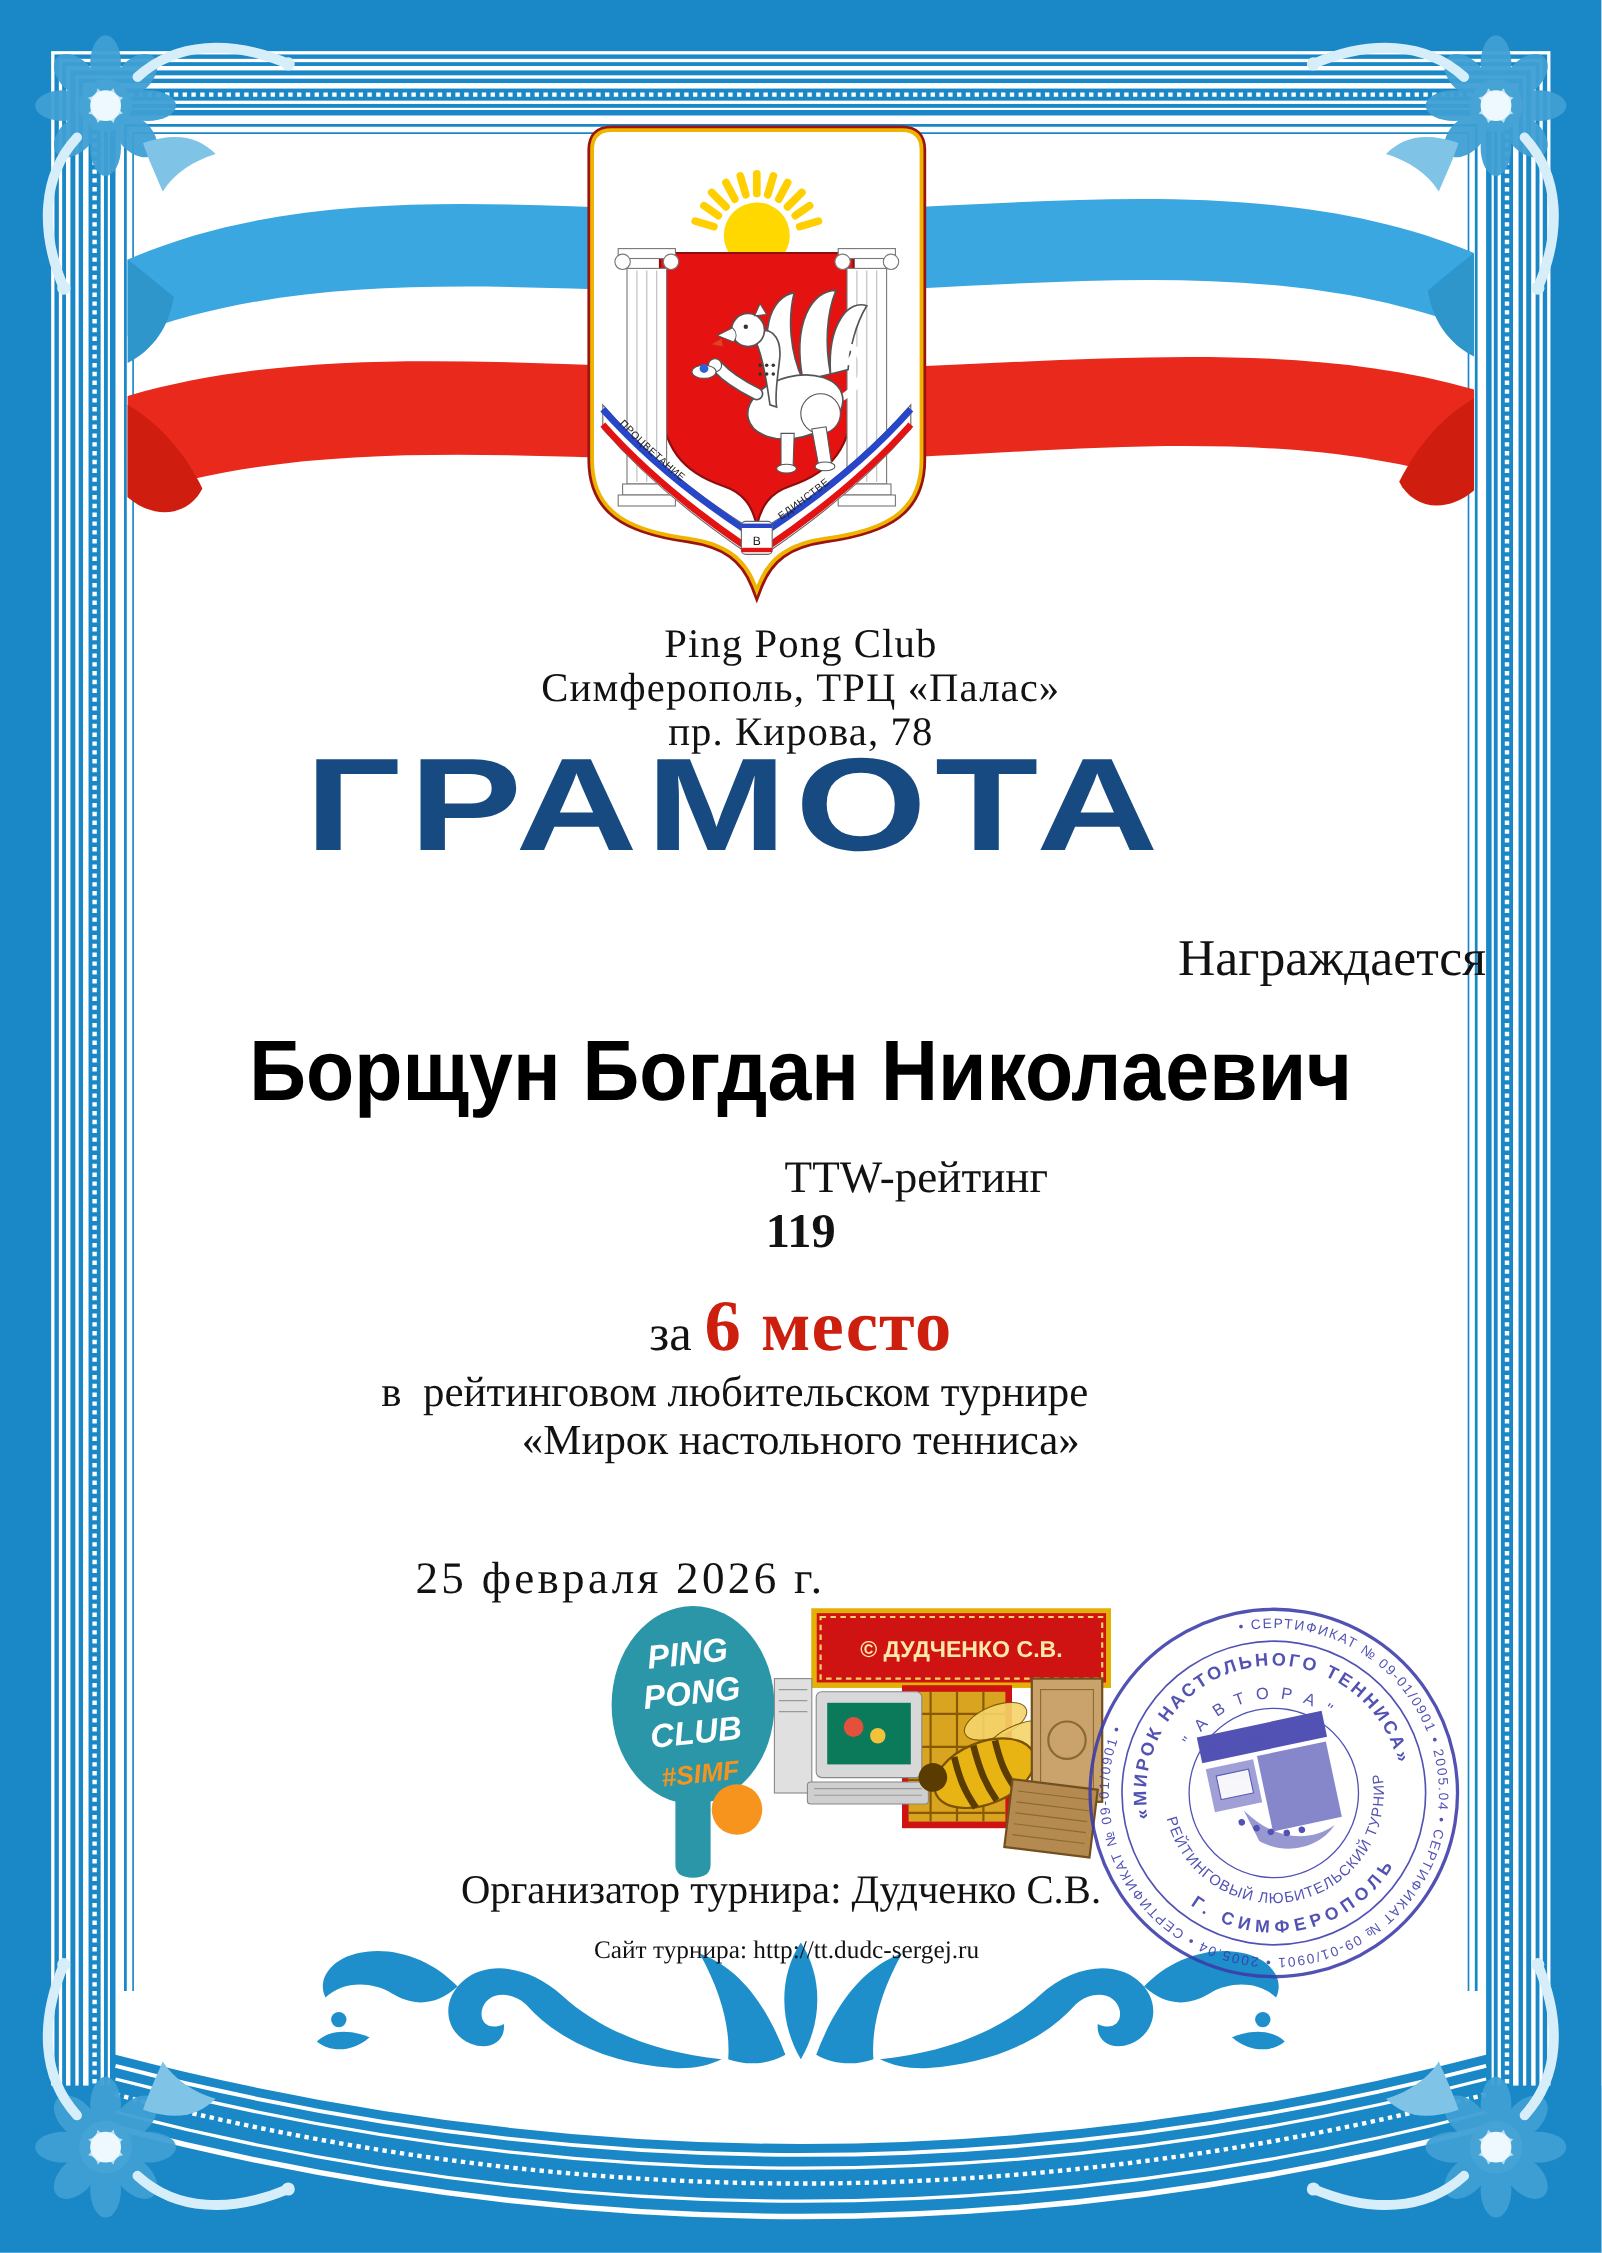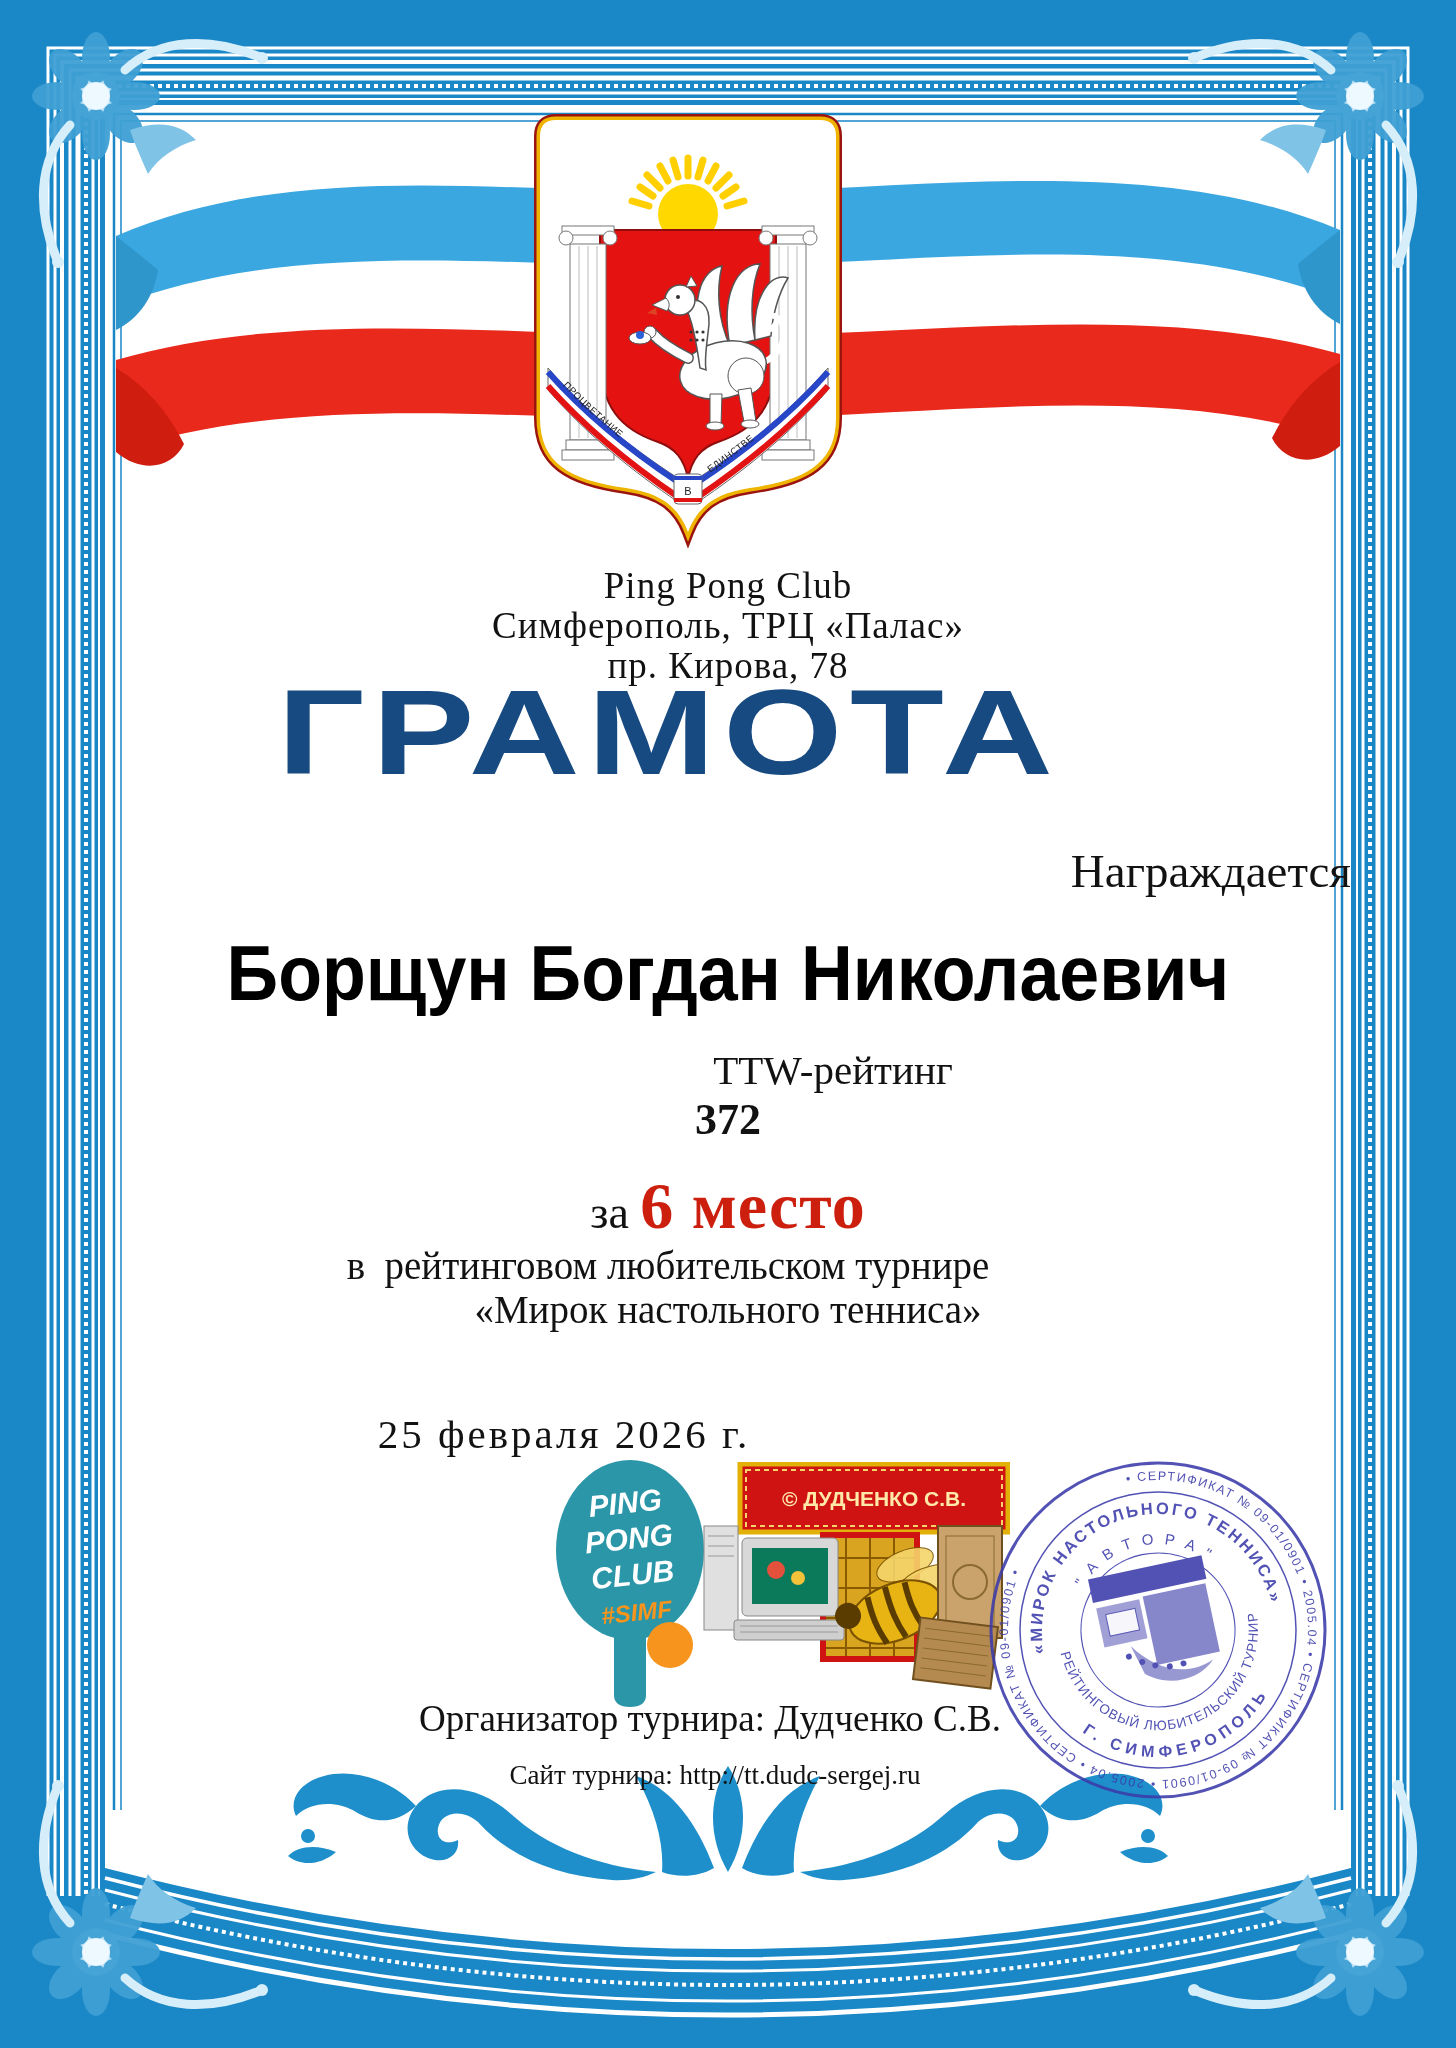--- a/index.html
+++ b/index.html
@@ -18,21 +18,21 @@
                 font-weight:bold;font-size:78px;line-height:82px;color:#000;}
   .awardee-name span{display:inline-block;transform:scaleX(0.92);letter-spacing:0px;}
   .rating-label{left:105px;top:1046px;width:1456px;font-size:41px;}
   .rating-value{left:105px;top:1094px;width:1246px;font-size:44px;font-weight:bold;}
   .place-line{left:105px;top:1168px;width:1246px;font-size:46px;}
   .place-line .place{font-size:66px;font-weight:bold;color:#cc1f0e;letter-spacing:1px;}
   .context1{left:105px;top:1243px;width:1126px;font-size:39px;white-space:pre;}
   .context2{left:105px;top:1287px;width:1246px;font-size:39px;}
   .date-line{left:105px;top:1410px;width:918px;font-size:41px;letter-spacing:3px;text-align:center;}
   .organizer-line{left:105px;top:1697px;width:1210px;font-size:37px;}
-  .site-line{left:105px;top:1760px;width:1220px;font-size:27px;}
+  .site-line{left:105px;top:1760px;width:1220px;font-size:23px;}
   .paddle-svg{left:540px;top:1455px;}
   .collage-svg{left:700px;top:1462px;}
   .stamp-svg{left:973px;top:1445px;opacity:.88;}
   .stamp-svg text{font-family:"Liberation Sans",sans-serif;fill:#3b3baa;}
 </style>
 </head>
 <body>
 
 <div class="page">
 
@@ -222,21 +222,21 @@
     <span>ГРАМОТА</span>
   </div>
 
   <div class="txt awarded-label">Награждается</div>
 
   <div class="txt awardee-name">
     <span>Борщун Богдан Николаевич</span>
   </div>
 
   <div class="txt rating-label">TTW-рейтинг</div>
-  <div class="txt rating-value">372</div>
+  <div class="txt rating-value">119</div>
 
   <div class="txt place-line">
     <span>за </span><span class="place">6 место</span>
   </div>
 
   <div class="txt context1">в  рейтинговом любительском турнире</div>
   <div class="txt context2">«Мирок настольного тенниса»</div>
 
   <div class="txt date-line">25 февраля 2026 г.</div>
 

